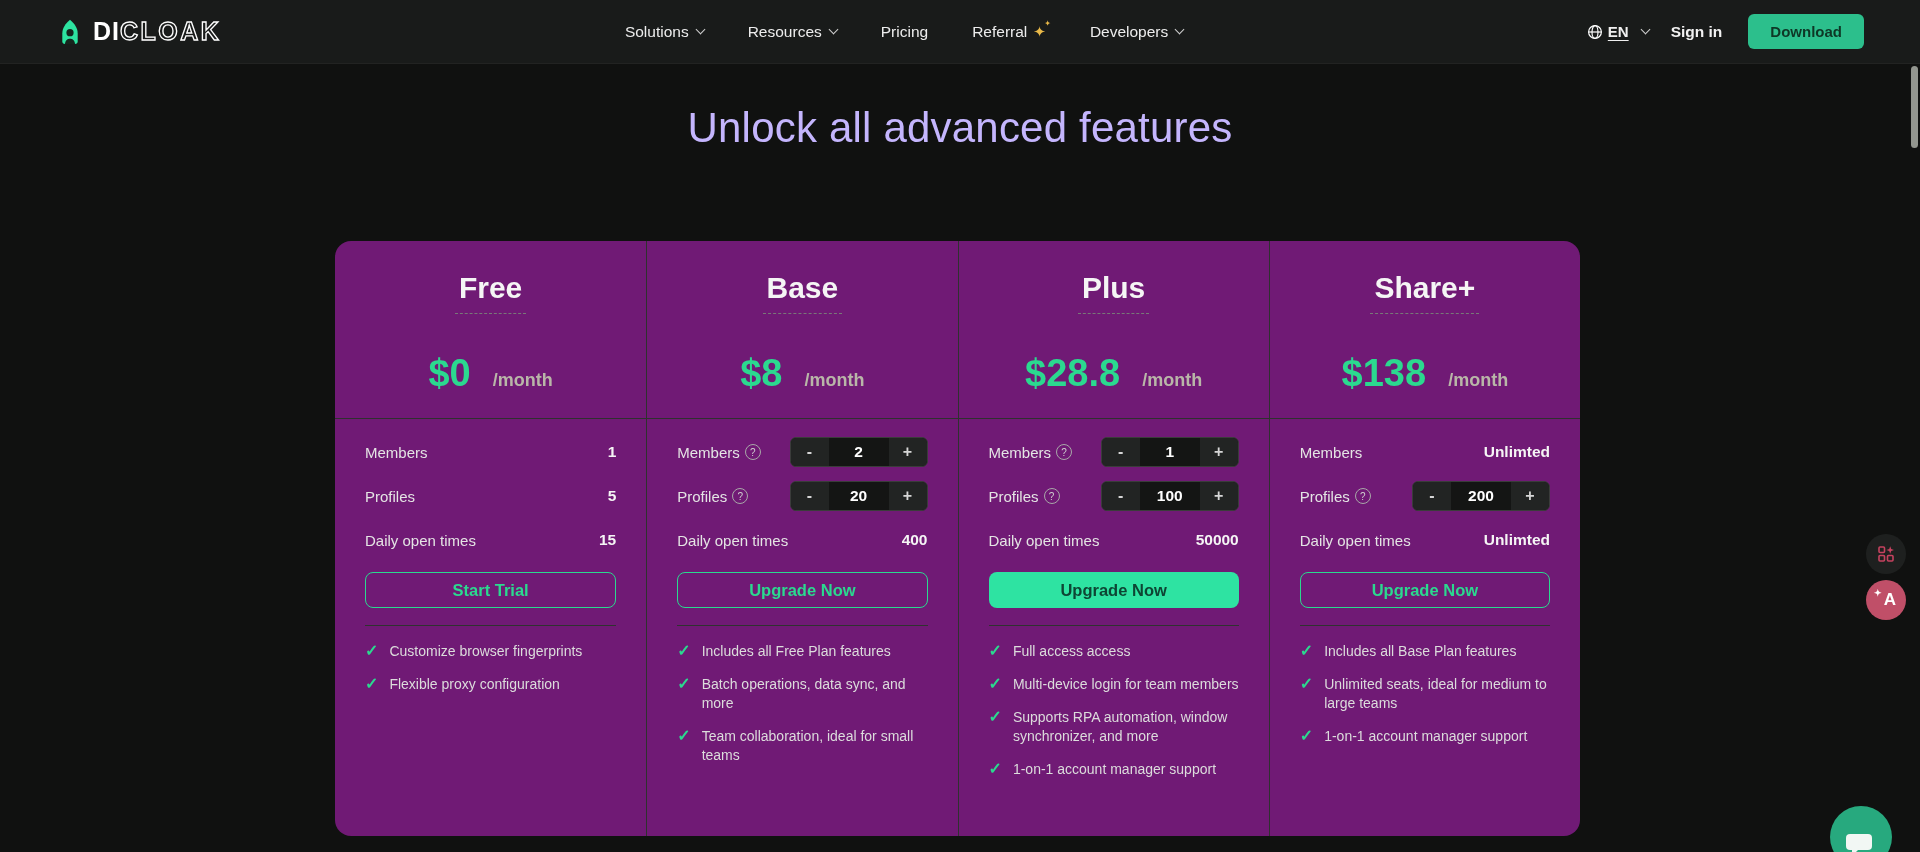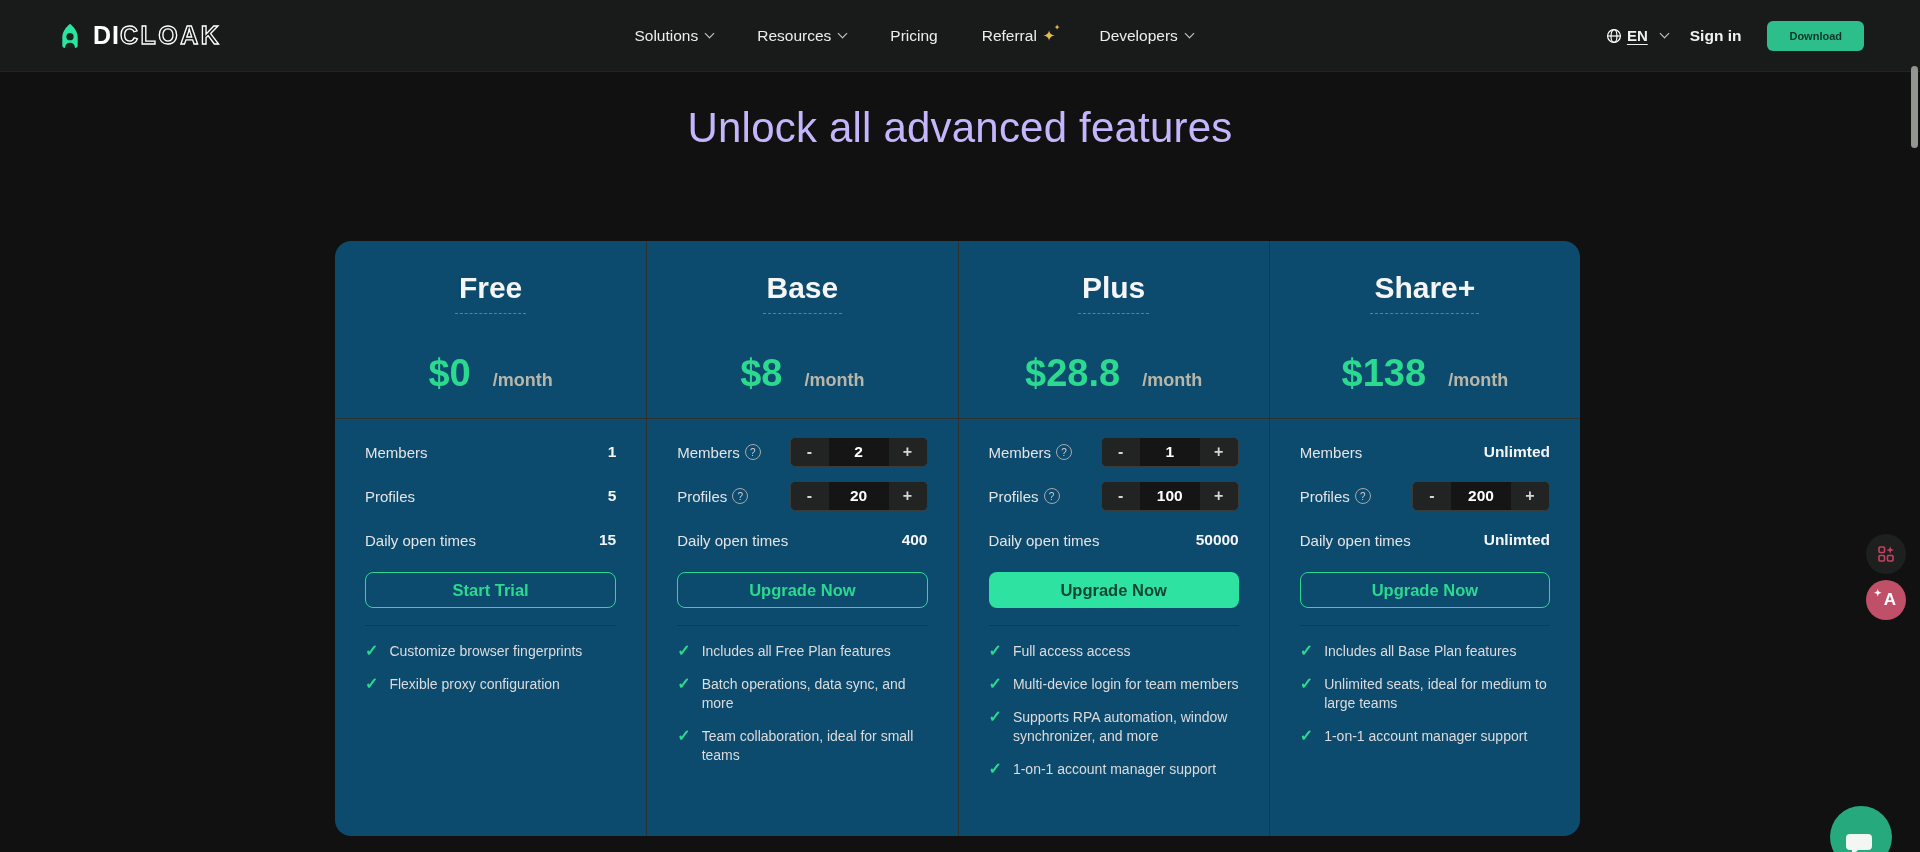--- a/index.html
+++ b/index.html
@@ -6,21 +6,21 @@
   html,body { width:1920px; height:852px; }
   body {
     background:#101110;
     font-family:"Liberation Sans", sans-serif;
     color:#f0f0f0;
     overflow:hidden;
     position:relative;
   }
   
   .navbar {
-    position:absolute; top:0; left:0; right:0; height:72px;
+    position:absolute; top:0; left:0; right:0; height:64px;
     background:#191b1a;
     display:flex; align-items:center;
     padding:0 56px 0 56px;
     border-bottom:1px solid rgba(255,255,255,0.04);
     z-index:5;
   }
   .logo { display:flex; align-items:center; gap:9px; cursor:pointer; }
   .logo-text { font-size:25px; font-weight:700; letter-spacing:1px; display:flex; align-items:center; }
   .logo-di { color:#ffffff; }
   .logo-cloak { color:transparent; -webkit-text-stroke:1.3px #ffffff; letter-spacing:2.5px; font-weight:600; }
@@ -29,21 +29,21 @@
   .chev { display:inline-block; width:7px; height:7px; border-right:1.7px solid #cfcfcf; border-bottom:1.7px solid #cfcfcf; transform:rotate(45deg); margin-left:8px; margin-top:-4px; }
   .sparkle { color:#e9b949; font-size:15px; margin-left:6px; position:relative; }
   .sparkle i { font-style:normal; font-size:8px; position:absolute; top:-4px; right:-5px; }
   .nav-right { display:flex; align-items:center; gap:18px; }
   .lang { display:flex; align-items:center; gap:5px; cursor:pointer; }
   .lang-label { font-size:15px; font-weight:600; text-decoration:underline; text-underline-offset:3px; }
   .signin { font-size:15.5px; font-weight:600; color:#f2f2f2; cursor:pointer; margin-left:4px; }
   .download-btn {
     background:#2cbf8c; color:#0e3726; border:none; cursor:pointer;
     font-family:"Liberation Sans", sans-serif;
-    font-size:11px; font-weight:600;
+    font-size:15px; font-weight:600;
     padding:9px 22px; border-radius:6px; margin-left:8px;
   }
   
   .hero { position:absolute; top:62px; left:0; right:0; text-align:center; }
   .hero-title { font-size:42px; font-weight:400; color:#c4b5fd; margin-top:42px; letter-spacing:0.2px; }
   .billing-row { margin-top:26px; display:flex; justify-content:center; align-items:center; gap:13px; }
   .billing-monthly { font-size:19px; font-weight:600; color:#ffffff; }
   .billing-yearly { font-size:19px; font-weight:600; color:#8b8d8b; }
   .toggle {
     width:56px; height:26px; border-radius:999px;
@@ -54,21 +54,21 @@
     position:absolute; left:3px; top:2px; width:18px; height:18px;
     border-radius:50%; background:#ffffff;
   }
   .discount-badge {
     background:#b9872f; color:#241804; font-size:15px; font-weight:700;
     padding:3px 9px; border-radius:4px;
   }
   
   .plans-grid {
     position:absolute; left:335px; top:241px; width:1245px; height:595px;
-    background:#0c4a6e; border-radius:16px;
+    background:#701a75; border-radius:16px;
     display:grid; grid-template-columns:repeat(4,1fr);
   }
   .plans-grid::before {
     content:""; position:absolute; left:0; right:0; top:177px; height:1px;
     background:#2f312f;
   }
   .plan { padding:0 30px; position:relative; }
   .plan + .plan { border-left:1px solid #2f312f; }
   .plan-head { height:177px; text-align:center; }
   .plan-name-wrap {

